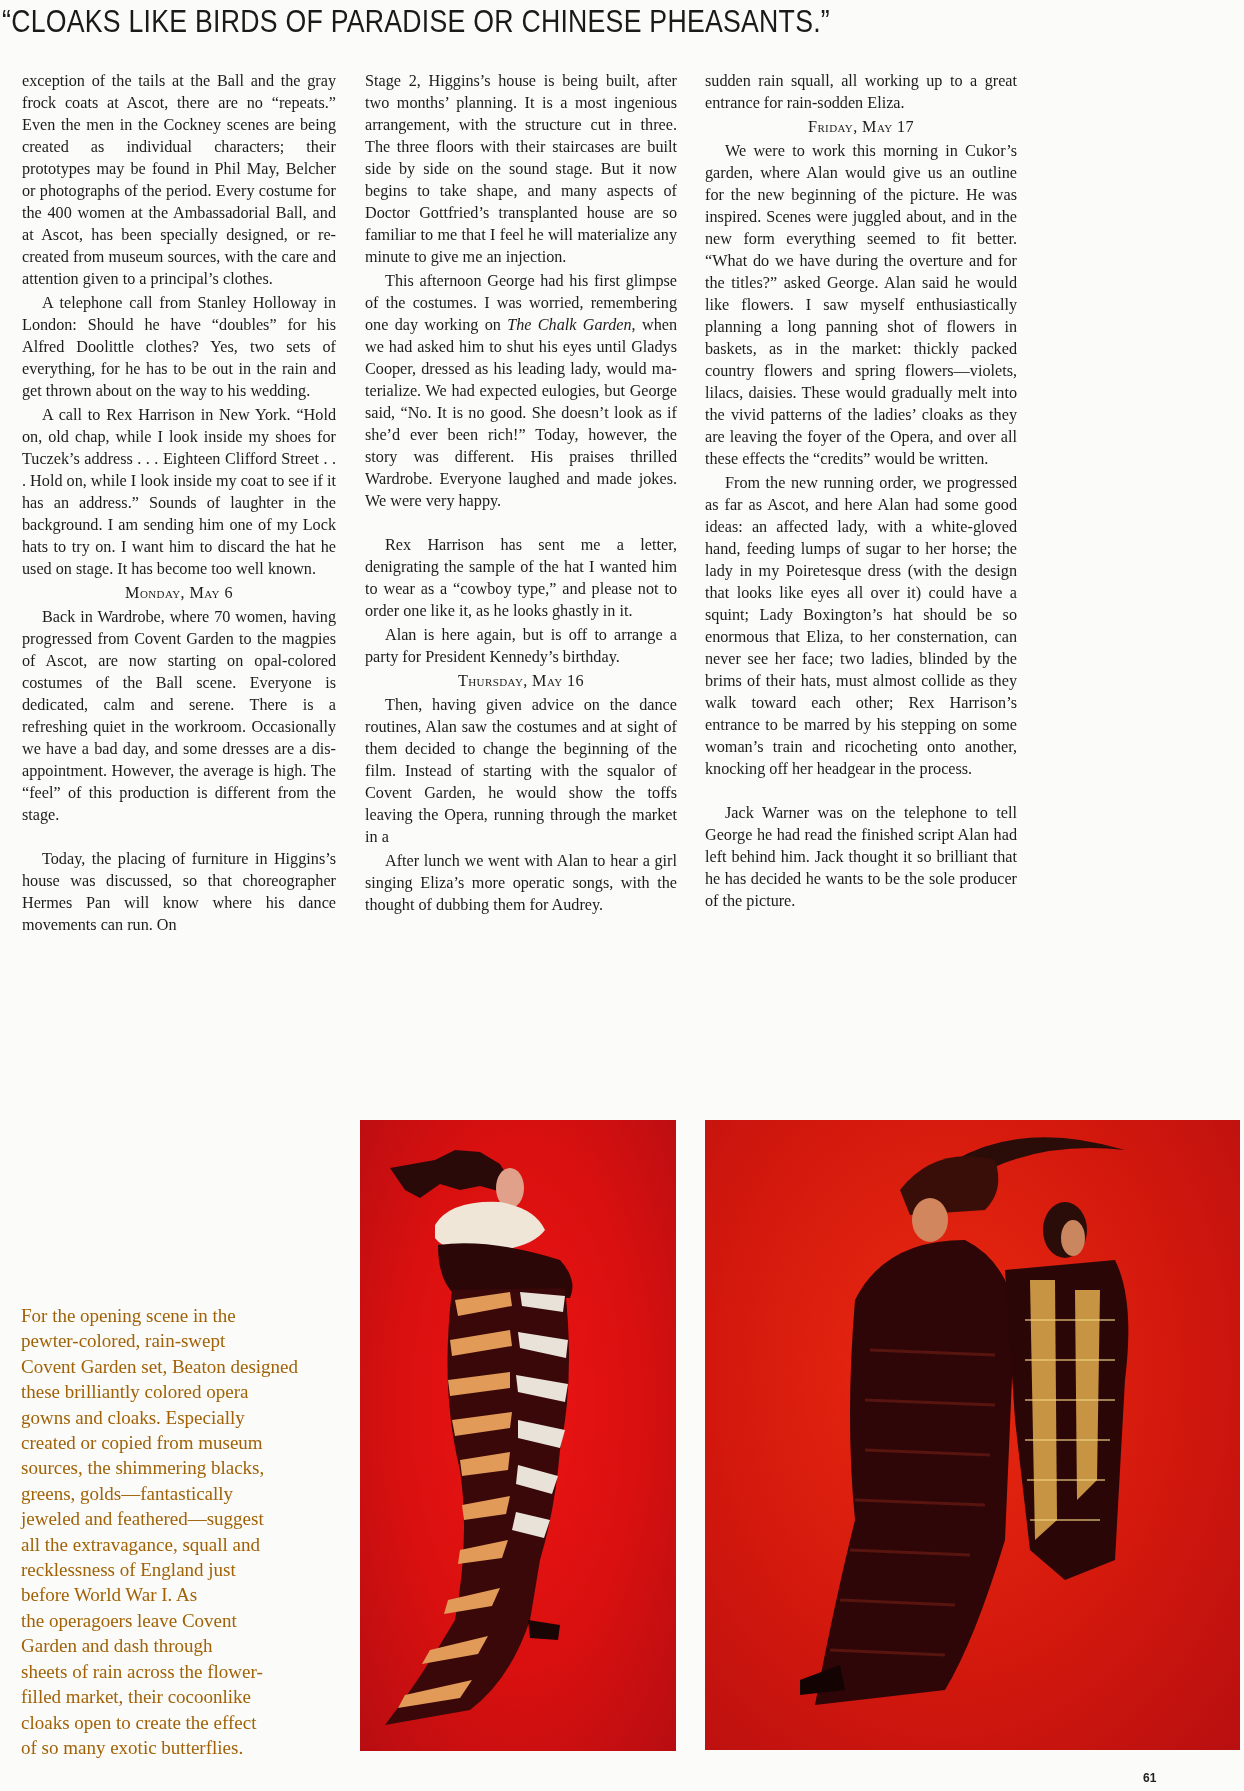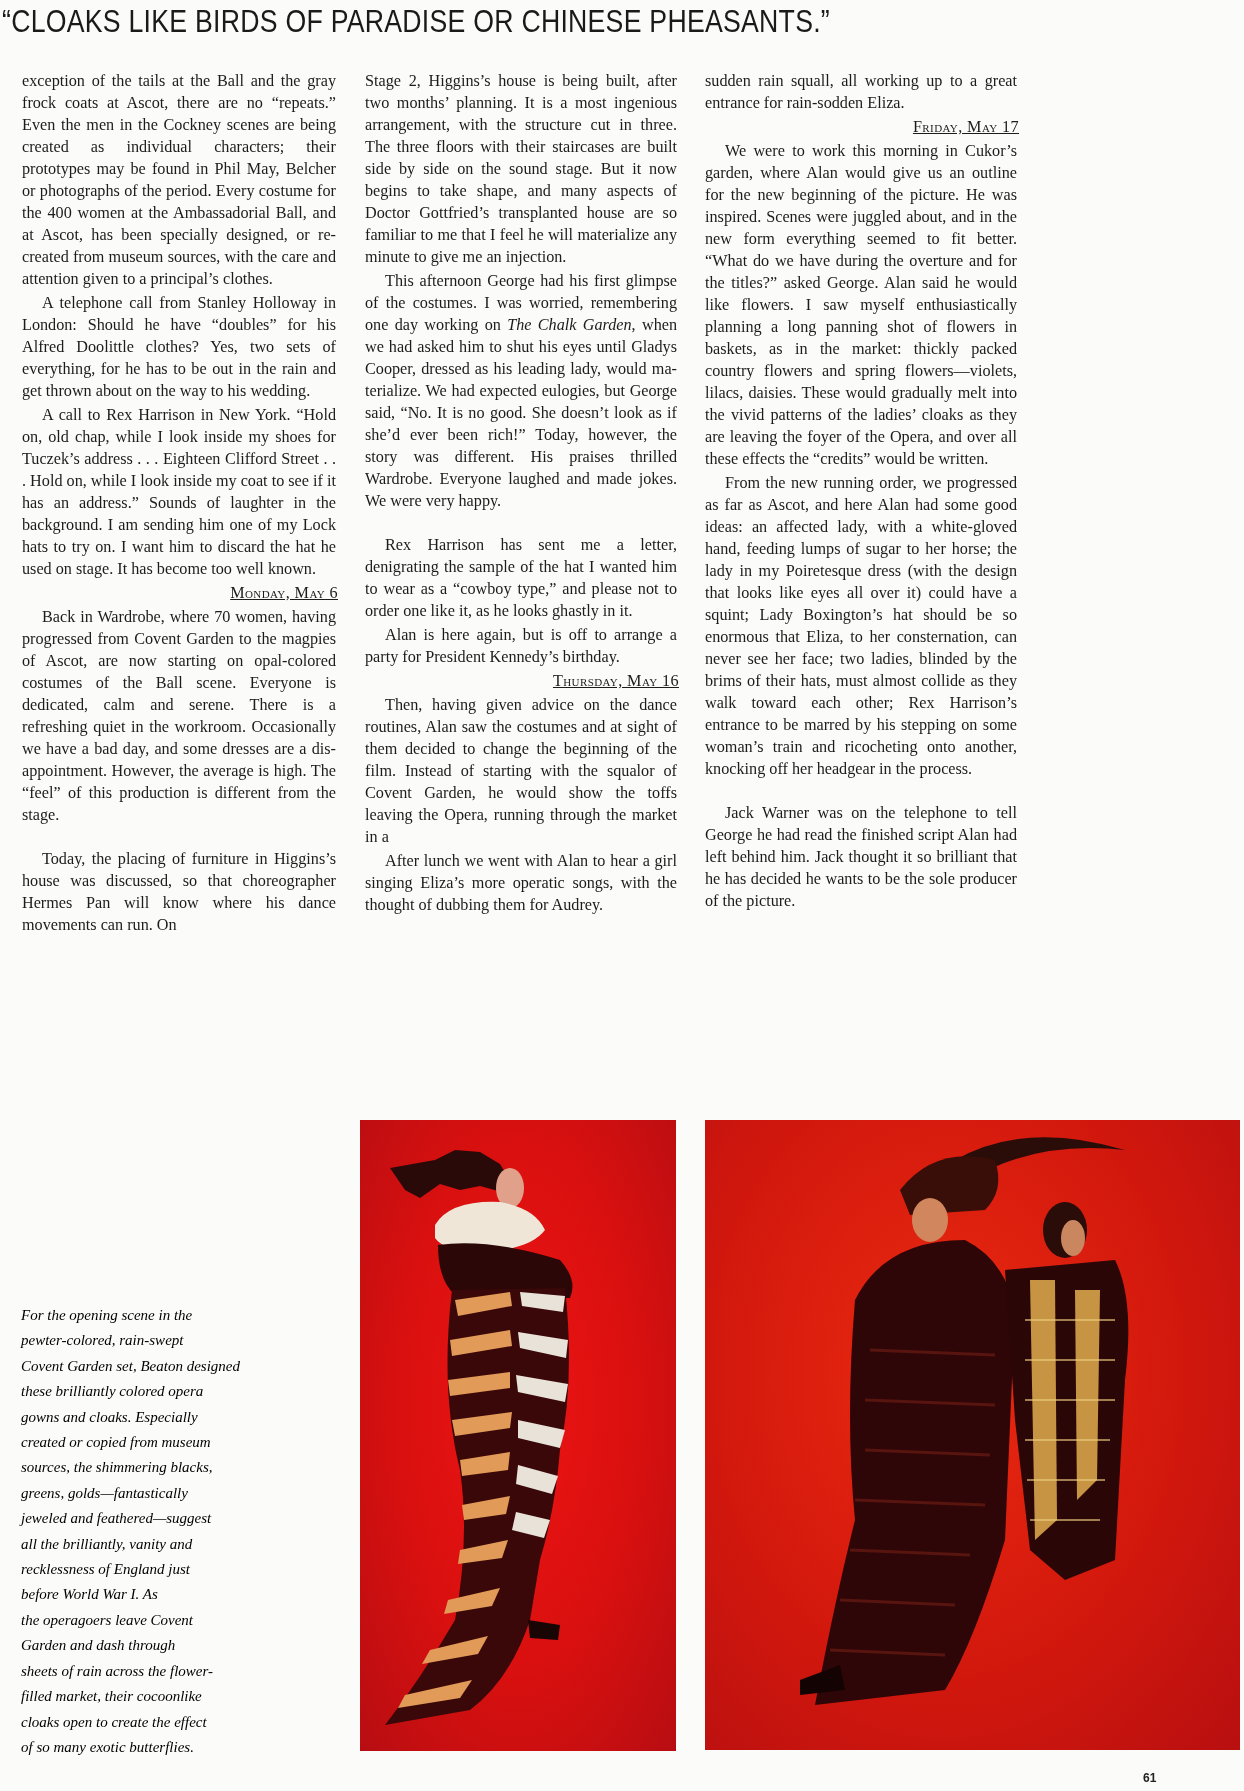--- a/index.html
+++ b/index.html
@@ -22,27 +22,27 @@
     text-align: justify; hyphens: manual;
     font-family: "Liberation Serif", "DejaVu Serif", serif;
   }
   .col1 { left: 20px; }
   .col2 { left: 363px; width: 316px; }
   .col3 { left: 703px; width: 316px; }
   .col p { margin: 2px; text-indent: 20px; }
   .col p.noindent { text-indent: 0; }
   .col p.gap { margin-top: 22px; }
   .dateline {
-    text-align: right; font-variant: small-caps; letter-spacing: 0.4px; text-decoration: underline;
+    text-align: center; font-variant: small-caps; letter-spacing: 0.4px;
   }
   .caption {
     position: absolute; left: 21px; top: 1303px; width: 290px;
     font-family: "Liberation Serif", "DejaVu Serif", serif;
-    font-style: italic; font-size: 15px; line-height: 25.4px;
-    color: #000000;
+    font-size: 19px; line-height: 25.4px;
+    color: #a16207;
   }
   .caption span { display: block; white-space: nowrap; }
   .photo {
     position: absolute; overflow: hidden;
   }
   .photo-left {
     left: 360px; top: 1120px; width: 316px; height: 631px;
     background: radial-gradient(ellipse at 50% 45%, #ee1414 0%, #d8100f 55%, #b70d12 100%);
   }
   .photo-right {
@@ -89,21 +89,21 @@
 <div class="caption" id="caption">
     <span>For the opening scene in the</span>
     <span>pewter-colored, rain-swept</span>
     <span>Covent Garden set, Beaton designed</span>
     <span>these brilliantly colored opera</span>
     <span>gowns and cloaks. Especially</span>
     <span>created or copied from museum</span>
     <span>sources, the shimmering blacks,</span>
     <span>greens, golds—fantastically</span>
     <span>jeweled and feathered—suggest</span>
-    <span>all the brilliantly, vanity and</span>
+    <span>all the extravagance, squall and</span>
     <span>recklessness of England just</span>
     <span>before World War I. As</span>
     <span>the operagoers leave Covent</span>
     <span>Garden and dash through</span>
     <span>sheets of rain across the flower-</span>
     <span>filled market, their cocoonlike</span>
     <span>cloaks open to create the effect</span>
     <span>of so many exotic butterflies.</span>
   </div>
 

